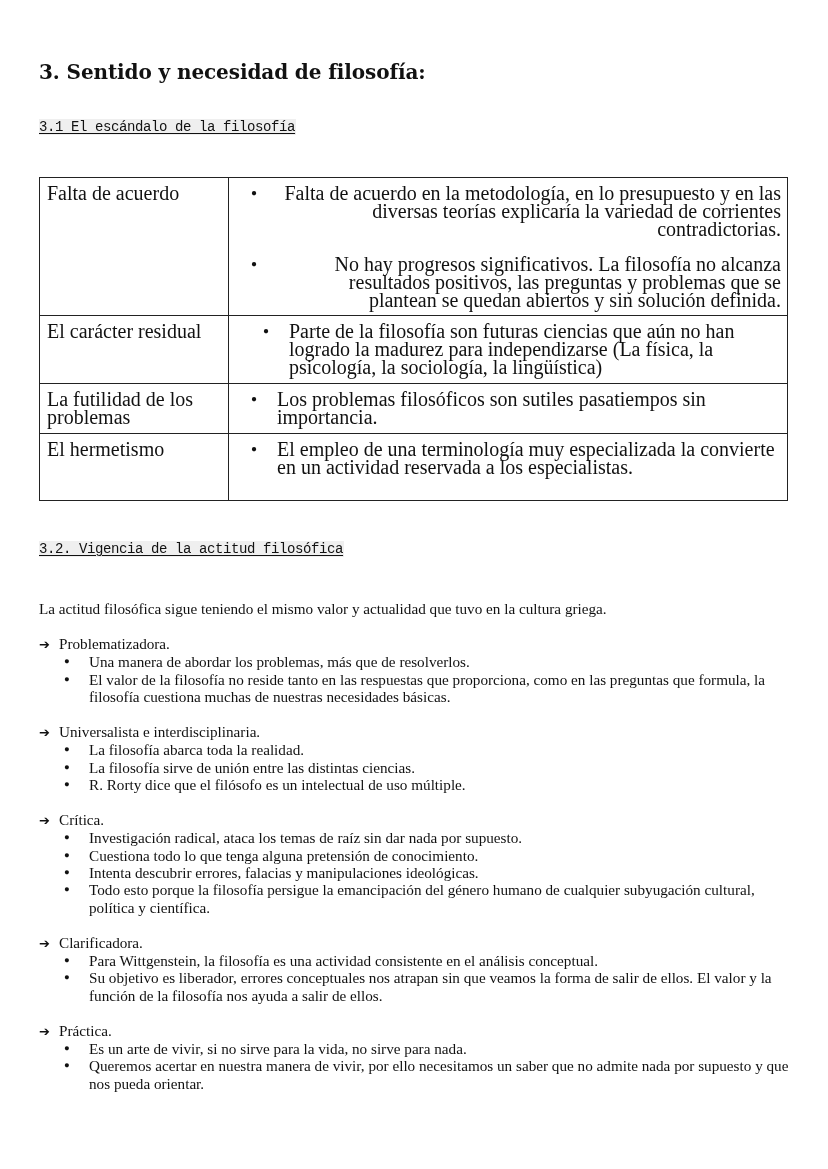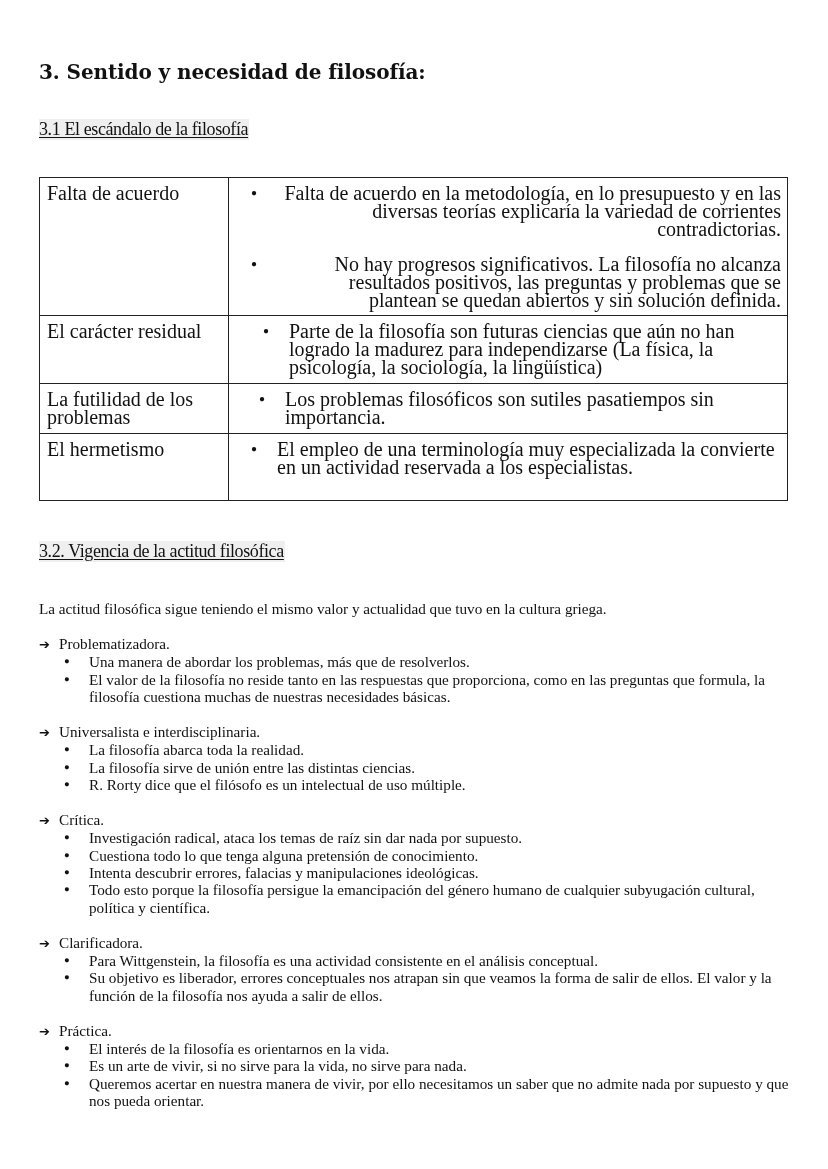--- a/index.html
+++ b/index.html
@@ -9,22 +9,22 @@
     color: #111111;
   }
   .page { position: absolute; left: 0; top: 0; width: 828px; height: 1169px; }
   .h1 {
     position: absolute; left: 39px; top: 60px;
     font-family: "DejaVu Serif", "Liberation Serif", serif;
     font-weight: bold; font-size: 20px; letter-spacing: -0.1px;
   }
   .h2 {
     position: absolute; left: 39px;
-    font-family: Liberation Serif, serif;
-    font-size: 18px; letter-spacing: -0.4px;
+    font-family: Liberation Mono, monospace;
+    font-size: 14px; letter-spacing: -0.4px;
     text-decoration: underline; text-underline-offset: 2px;
     background: #efefef; padding: 0 1px 0 0;
   }
   .h2.a { top: 119px; }
   .h2.b { top: 541px; }
 
   table.esc {
     position: absolute; left: 39px; top: 177px;
     width: 749px; border-collapse: collapse;
     font-size: 20px; line-height: 18px;
@@ -82,21 +82,21 @@
       <tr class="r2">
         <td class="k">El carácter residual</td>
         <td class="v" style="padding-left:12px;">
           <ul class="cellbullets" style="padding-left:20px;">
             <li>Parte de la filosofía son futuras ciencias que aún no han logrado la madurez para independizarse (La física, la psicología, la sociología, la lingüística)</li>
           </ul>
         </td>
       </tr>
       <tr class="r3">
         <td class="k">La futilidad de los problemas</td>
-        <td class="v" style="padding-left:8px;">
+        <td class="v" style="padding-left:0;">
           <ul class="cellbullets" style="padding-left:20px;">
             <li>Los problemas filosóficos son sutiles pasatiempos sin importancia.</li>
           </ul>
         </td>
       </tr>
       <tr class="r4">
         <td class="k">El hermetismo</td>
         <td class="v" style="padding-left:0;">
           <ul class="cellbullets" style="padding-left:20px;">
             <li>El empleo de una terminología muy especializada la convierte en un actividad reservada a los especialistas.</li>
@@ -159,20 +159,19 @@
         <li>Su objetivo es liberador, errores conceptuales nos atrapan sin que veamos la forma de salir de ellos. El valor y la función de la filosofía nos ayuda a salir de ellos.</li>
       </ul>
     </div>
 
     <div class="group">
       <div class="feature">
         <span class="arrow">➔</span>
         <span>Práctica.</span>
       </div>
       <ul class="items">
-        <li>El interés de la filosofía es orientarnos en la vida.</li>
         <li>Es un arte de vivir, si no sirve para la vida, no sirve para nada.</li>
         <li>Queremos acertar en nuestra manera de vivir, por ello necesitamos un saber que no admite nada por supuesto y que nos pueda orientar.</li>
       </ul>
     </div>
   </div>
 
 </div>
 
 </body></html>

